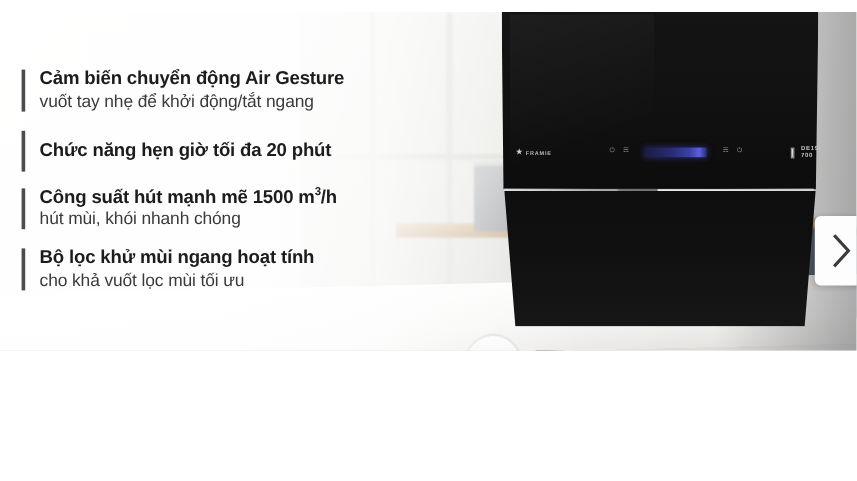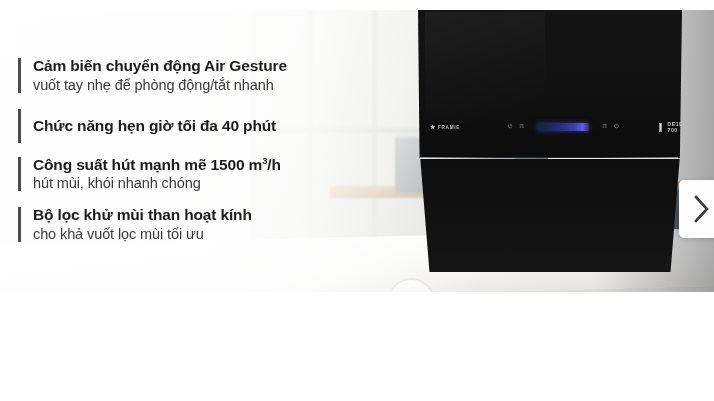--- a/index.html
+++ b/index.html
@@ -352,37 +352,37 @@
           <i></i>
       </div>
       <span class="model">DE19-700</span>
     </div>
   </div>
 
   <div class="features">
 
     <div class="feature">
       <div class="f-title">Cảm biến chuyển động Air Gesture</div>
-      <div class="f-sub">vuốt tay nhẹ để phòng động/tắt nhanh</div>
+      <div class="f-sub">vuốt tay nhẹ để khởi động/tắt ngang</div>
     </div>
 
     <div class="feature tall">
-      <div class="f-title">Chức năng hẹn giờ tối đa 40 phút</div>
+      <div class="f-title">Chức năng hẹn giờ tối đa 20 phút</div>
     </div>
 
 
     <div class="feature">
       <div class="f-title">
         <span>Công suất hút mạnh mẽ 1500 m</span><sup>3</sup><span>/h</span>
       </div>
       <div class="f-sub">hút mùi, khói nhanh chóng</div>
     </div>
 
     <div class="feature">
-      <div class="f-title">Bộ lọc khử mùi than hoạt kính</div>
+      <div class="f-title">Bộ lọc khử mùi ngang hoạt tính</div>
       <div class="f-sub">cho khả vuốt lọc mùi tối ưu</div>
     </div>
 
   </div>
 
   <div class="next-btn">
     <svg width="18" height="30" viewBox="0 0 18 30" fill="none">
       <path d="M3 3 L14 15 L3 27" stroke="#3b3b3b" stroke-width="2.6" stroke-linecap="square" stroke-linejoin="miter" fill="none"></path>
     </svg>
   </div>

